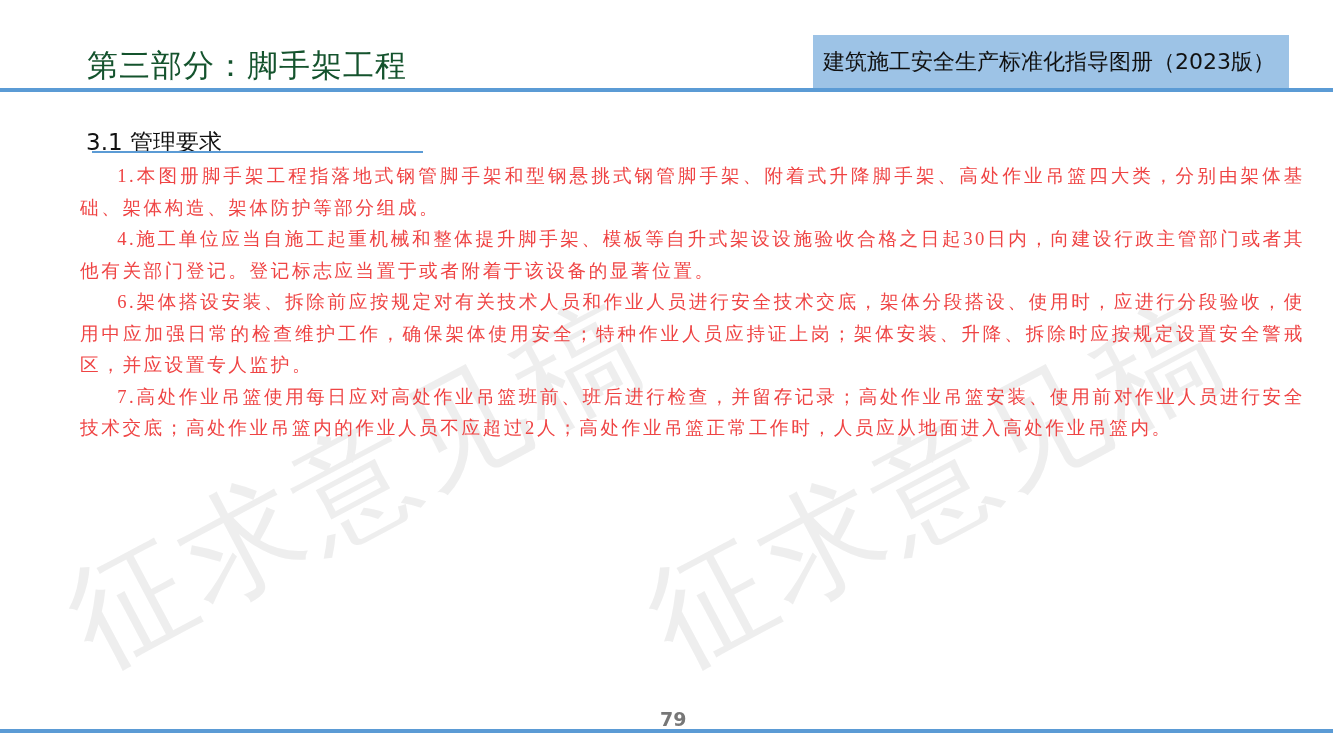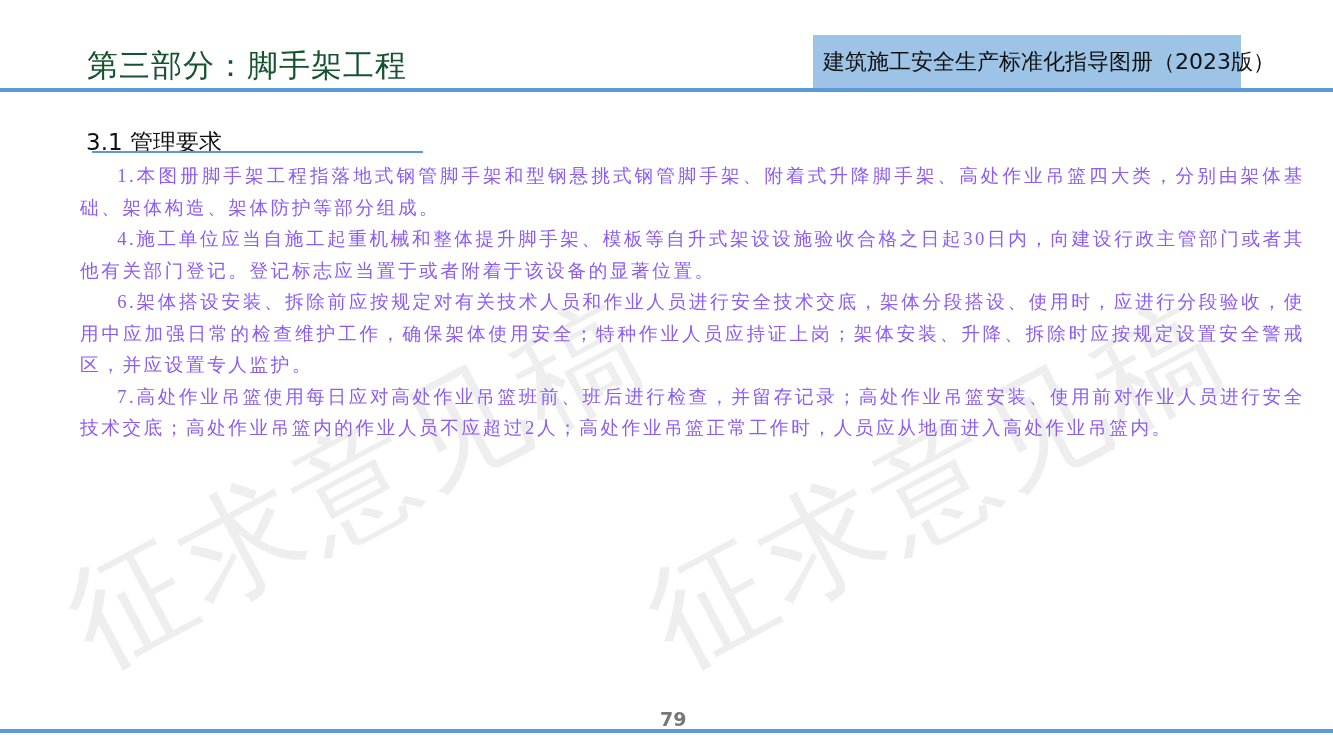--- a/index.html
+++ b/index.html
@@ -22,21 +22,21 @@
       font-size: 31px;
       line-height: 40px;
       color: #14532d;
       letter-spacing: 1px;
       font-family: "DejaVu Sans", sans-serif;
     }
     .book-title-box {
       position: absolute;
       left: 813px;
       top: 35px;
-      width: 428px;
+      width: 476px;
       height: 54px;
       background: #9dc3e6;
     }
     .book-title {
       position: absolute;
       left: 10px;
       top: 11px;
       font-size: 22px;
       line-height: 32px;
       color: #111;
@@ -70,21 +70,21 @@
       background: #5b9bd5;
     }
     .body-text {
       position: absolute;
       left: 80px;
       top: 160px;
       width: 1225px;
       font-family: "Liberation Serif", "DejaVu Serif", serif;
       font-size: 18.6px;
       line-height: 31.5px;
-      color: #8b5cf6;
+      color: #ef4444;
       letter-spacing: 2.6px;
       text-align: justify;
     }
     .body-text p {
       margin: 0;
       text-indent: 2em;
     }
     .body-text p.small {
       font-size: 16.2px;
       letter-spacing: 2.2px;

